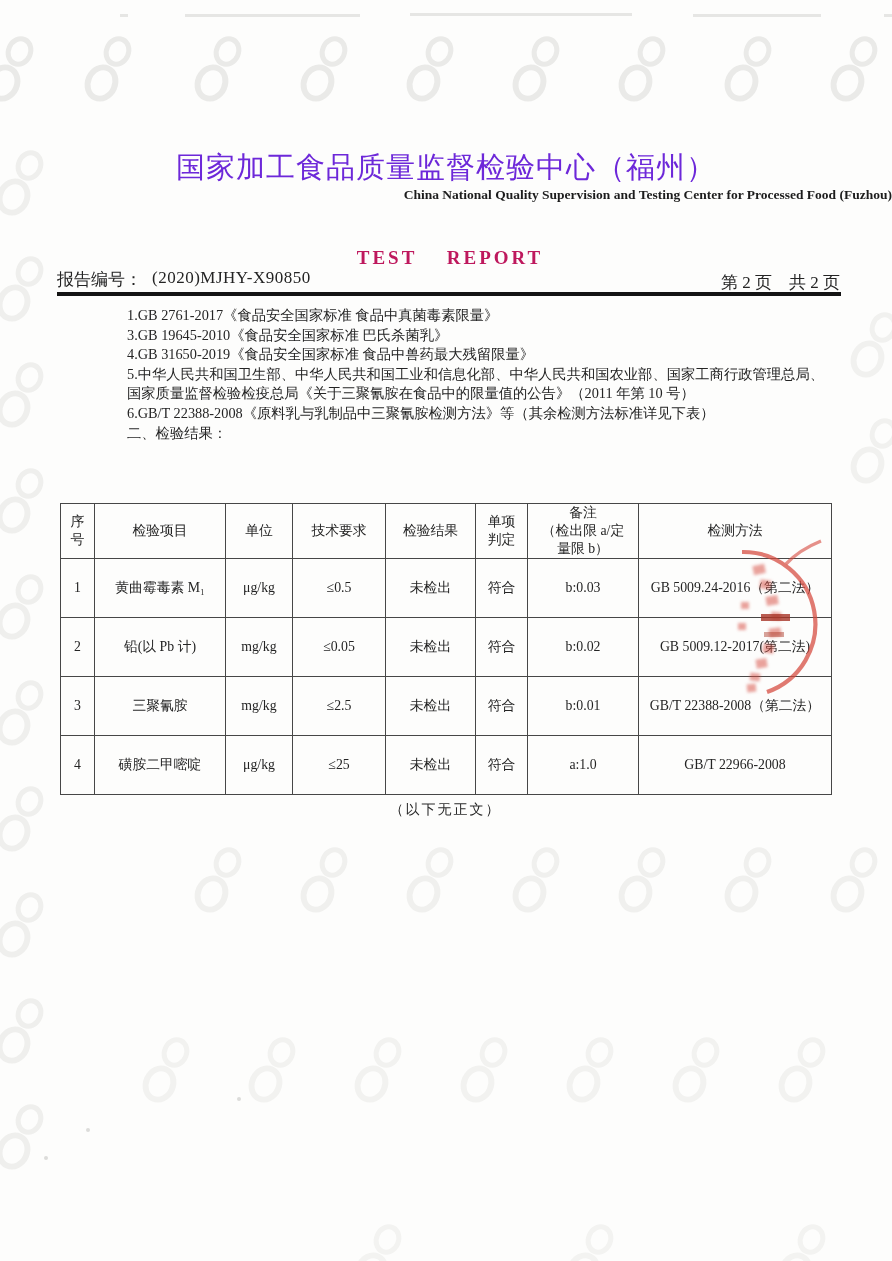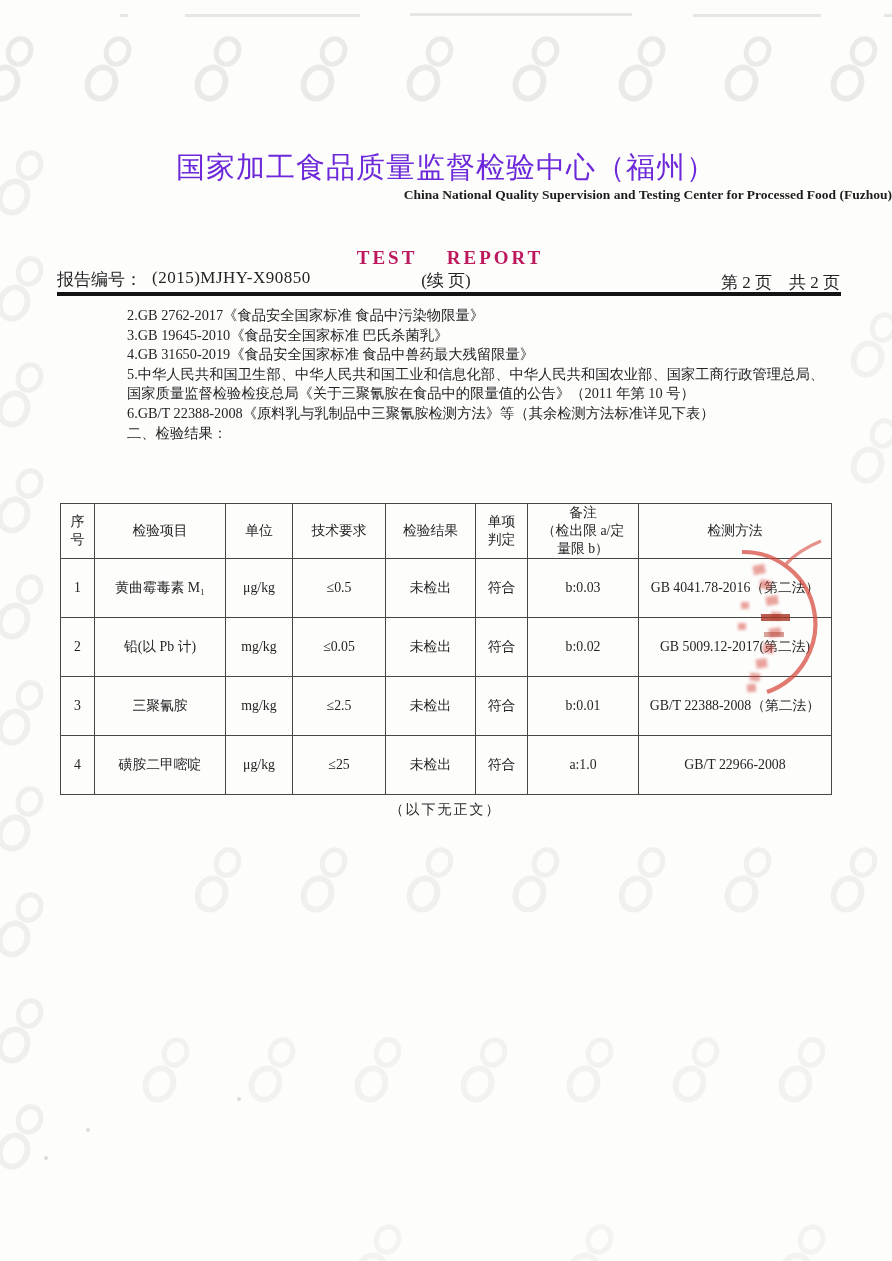--- a/index.html
+++ b/index.html
@@ -100,28 +100,27 @@
       <div class="dot" style="left: 44px; top: 1156px;"></div>
       <div class="dot" style="left: 237px; top: 1097px;"></div>
     </div>
 
   <div class="org-cn">国家加工食品质量监督检验中心（福州）</div>
   <div class="org-en">China National Quality Supervision and Testing Center for Processed Food (Fuzhou)</div>
   <div class="doc-en">TEST REPORT</div>
 
   <div class="meta-row">
     <span class="meta-label">报告编号：</span>
-    <span class="meta-no">(2015)MJHY-X90850</span>
-    <span class="meta-cont">(续 页)</span>
+    <span class="meta-no">(2020)MJHY-X90850</span>
     <span class="meta-page">第 2 页　共 2 页</span>
   </div>
   <div class="rule"></div>
 
   <div class="basis">
-    <div>2.GB 2762-2017《食品安全国家标准 食品中污染物限量》</div>
+    <div>1.GB 2761-2017《食品安全国家标准 食品中真菌毒素限量》</div>
     <div>3.GB 19645-2010《食品安全国家标准 巴氏杀菌乳》</div>
     <div>4.GB 31650-2019《食品安全国家标准 食品中兽药最大残留限量》</div>
     <div>5.中华人民共和国卫生部、中华人民共和国工业和信息化部、中华人民共和国农业部、国家工商行政管理总局、国家质量监督检验检疫总局《关于三聚氰胺在食品中的限量值的公告》（2011 年第 10 号）</div>
     <div>6.GB/T 22388-2008《原料乳与乳制品中三聚氰胺检测方法》等（其余检测方法标准详见下表）</div>
     <div>二、检验结果：</div>
   </div>
 
   <table class="results">
     <colgroup>
       <col style="width:34px">
@@ -149,21 +148,21 @@
       <th>检测方法</th>
     </tr>
     <tr class="row">
       <td>1</td>
       <td class="l">黄曲霉毒素 M₁</td>
       <td>μg/kg</td>
       <td>≤0.5</td>
       <td>未检出</td>
       <td>符合</td>
       <td>b:0.03</td>
-      <td class="l">GB 4041.78-2016（第二法）</td>
+      <td class="l">GB 5009.24-2016（第二法）</td>
     </tr>
     <tr class="row">
       <td>2</td>
       <td class="l">铅(以 Pb 计)</td>
       <td>mg/kg</td>
       <td>≤0.05</td>
       <td>未检出</td>
       <td>符合</td>
       <td>b:0.02</td>
       <td class="l">GB 5009.12-2017(第二法)</td>

